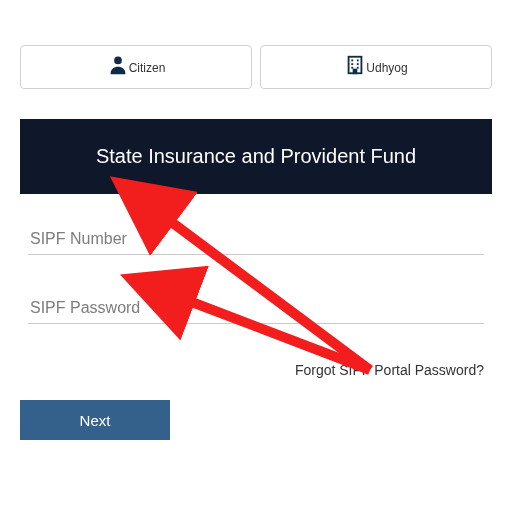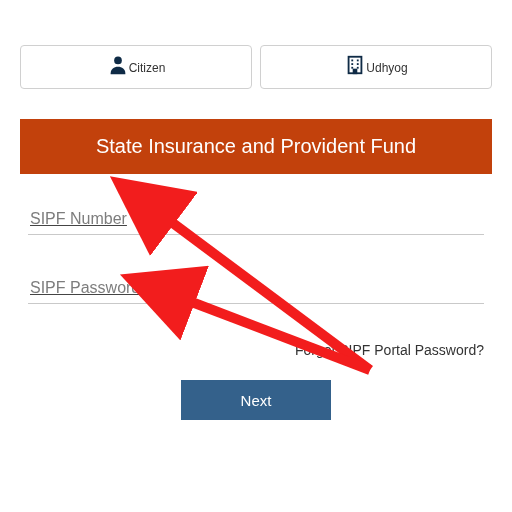--- a/index.html
+++ b/index.html
@@ -36,52 +36,51 @@
   }
   .tab .icon {
     color: #0f2b46;
     margin-bottom: 2px;
   }
   .tab .label {
     font-size: 12px;
     color: #333;
   }
   .header-bar {
-    background: #c2410c;
+    background: #0f172a;
     color: #fff;
     text-align: center;
     font-size: 20px;
-    padding: 16px 8px;
+    padding: 26px 8px;
     margin: 0 0 30px 0;
   }
   .field-wrap {
     margin: 0 8px 38px 8px;
   }
   .field {
     width: 100%;
     border: none;
     border-bottom: 1px solid #c9c9c9;
     font-size: 16px;
     color: #444;
     padding: 6px 2px;
     background: transparent;
     outline: none;
-    text-decoration: underline;
   }
   .field::placeholder { color: #7d7d7d; }
   .forgot {
     text-align: right;
     font-size: 14px;
     color: #333;
     margin: 0 8px 22px 0;
     cursor: pointer;
   }
   .btn-row {
     display: flex;
-    justify-content: center;
+    justify-content: space-between;
   }
   .btn {
     background: #34618b;
     color: #fff;
     border: none;
     width: 150px;
     height: 40px;
     font-size: 15px;
     cursor: pointer;
   }

